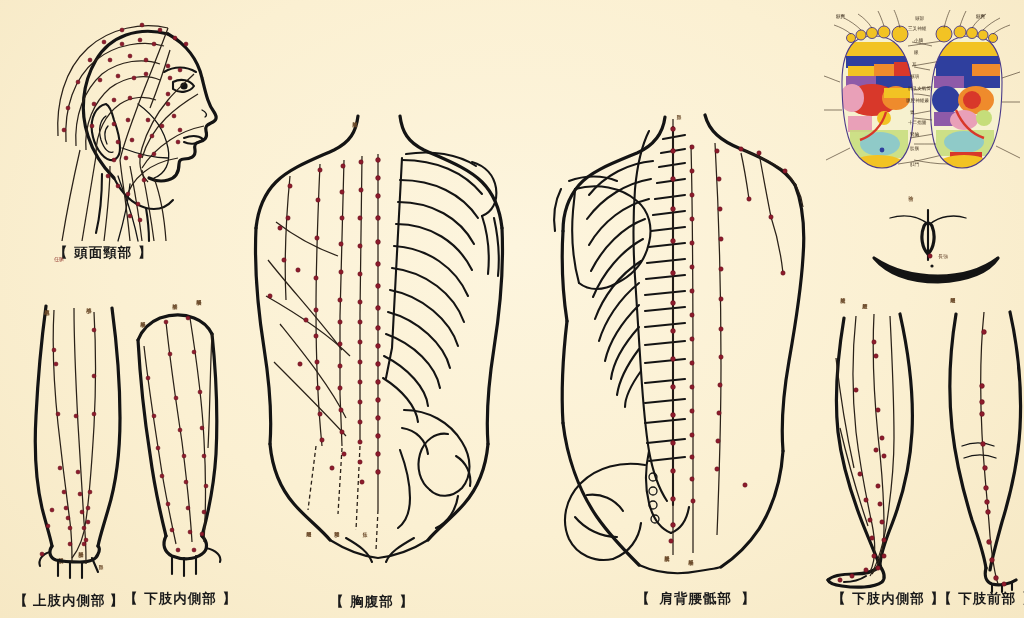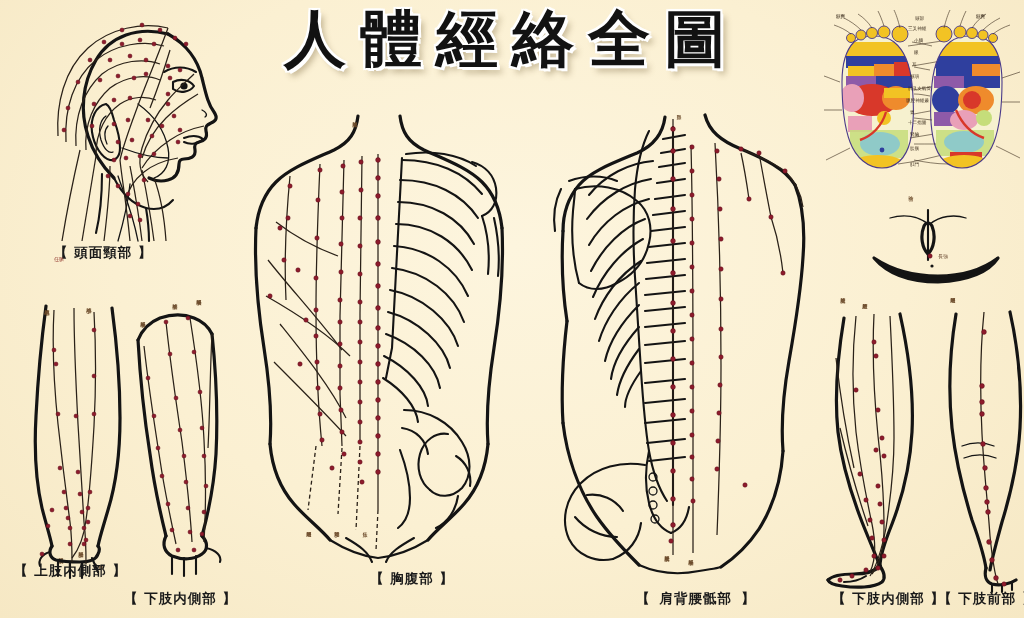--- a/index.html
+++ b/index.html
@@ -52,21 +52,20 @@
 
   
   .footchart{position:absolute;}
   .flab{position:absolute;font-size:4.6px;line-height:5px;color:#3a2c1c;white-space:nowrap;}
 </style>
 </head>
 <body>
 
 <div id="poster">
 
-  <div class="title">人體經絡全圖</div>
 
   <div class="fig" style="left:18px;top:8px;">
     <svg width="225" height="235" viewBox="0 0 225 235">
 
       <path class="ink ink-th" d="M150 26 C168 36 180 52 184 70 C188 86 190 96 196 104
         C200 110 198 113 193 115 C189 117 187 118 188 123 C190 130 186 133 181 134
         C177 135 176 137 177 142 C178 149 172 151 166 151 C163 151 161 152 161 156
         C161 165 158 170 150 172 C143 174 137 173 131 170"></path>
 
       <path class="ink ink-th" d="M150 26 C120 18 92 28 78 52 C64 76 62 104 70 128
@@ -219,21 +218,21 @@
         <circle class="pt" cx="66" cy="34" r="2"></circle>
           <circle class="pt" cx="66" cy="80" r="2"></circle>
         <circle class="pt" cx="66" cy="118" r="2"></circle>
           <circle class="pt" cx="62" cy="196" r="2"></circle>
         <circle class="pt" cx="60" cy="212" r="2"></circle>
           <circle class="pt" cx="60" cy="226" r="2"></circle>
         <circle class="pt" cx="58" cy="244" r="2"></circle>
       </g>
     </svg>
   </div>
-  <div class="caption" style="left:14px;top:562px;">【 上肢内側部 】</div>
+  <div class="caption" style="left:14px;top:592px;font-family:Liberation Serif, serif;">【 上肢内側部 】</div>
 
   <div class="fig" style="left:128px;top:292px;">
     <svg width="110" height="272" viewBox="0 0 110 272">
       <path class="ink ink-th" d="M10 48 C14 38 22 30 32 26 C44 22 56 22 66 26
         C74 29 80 34 84 42"></path>
       <path class="ink ink-th" d="M10 48 C12 84 16 124 22 162 C26 192 32 220 38 244"></path>
       <path class="ink ink-th" d="M84 42 C88 80 90 122 88 162 C86 194 80 222 74 244"></path>
       <path class="ink ink-th" d="M38 244 C34 252 36 260 44 264 C54 268 66 268 74 262
         C80 258 80 250 74 244"></path>
       <path class="ink ink-md" d="M44 264 L44 282"></path>
@@ -398,21 +397,21 @@
           <circle class="pt" cx="34" cy="150" r="2.2"></circle>
         <circle class="pt" cx="20" cy="186" r="2.2"></circle>
           <circle class="pt" cx="48" cy="160" r="2.2"></circle>
         <circle class="pt" cx="56" cy="210" r="2.2"></circle>
           <circle class="pt" cx="50" cy="254" r="2.2"></circle>
         <circle class="pt" cx="82" cy="358" r="2.2"></circle>
           <circle class="pt" cx="112" cy="372" r="2.2"></circle>
       </g>
     </svg>
   </div>
-  <div class="caption" style="left:330px;top:570px;margin-left:40px;">【 胸腹部 】</div>
+  <div class="caption" style="left:330px;top:593px;">【 胸腹部 】</div>
 
   <div class="vtext" style="left:306px;top:528px;">足陽明胃經</div>
   <div class="vtext" style="left:334px;top:528px;">足少陰腎經</div>
   <div class="vtext" style="left:362px;top:528px;">任脈</div>
   <div class="vtext" style="left:352px;top:118px;">足太陰脾經</div>
 
   <div class="fig" style="left:545px;top:105px;">
     <svg width="270" height="470" viewBox="0 0 270 470">
 
       <path class="ink ink-th" d="M120 12 C118 28 110 40 92 48 C68 58 46 66 34 80

